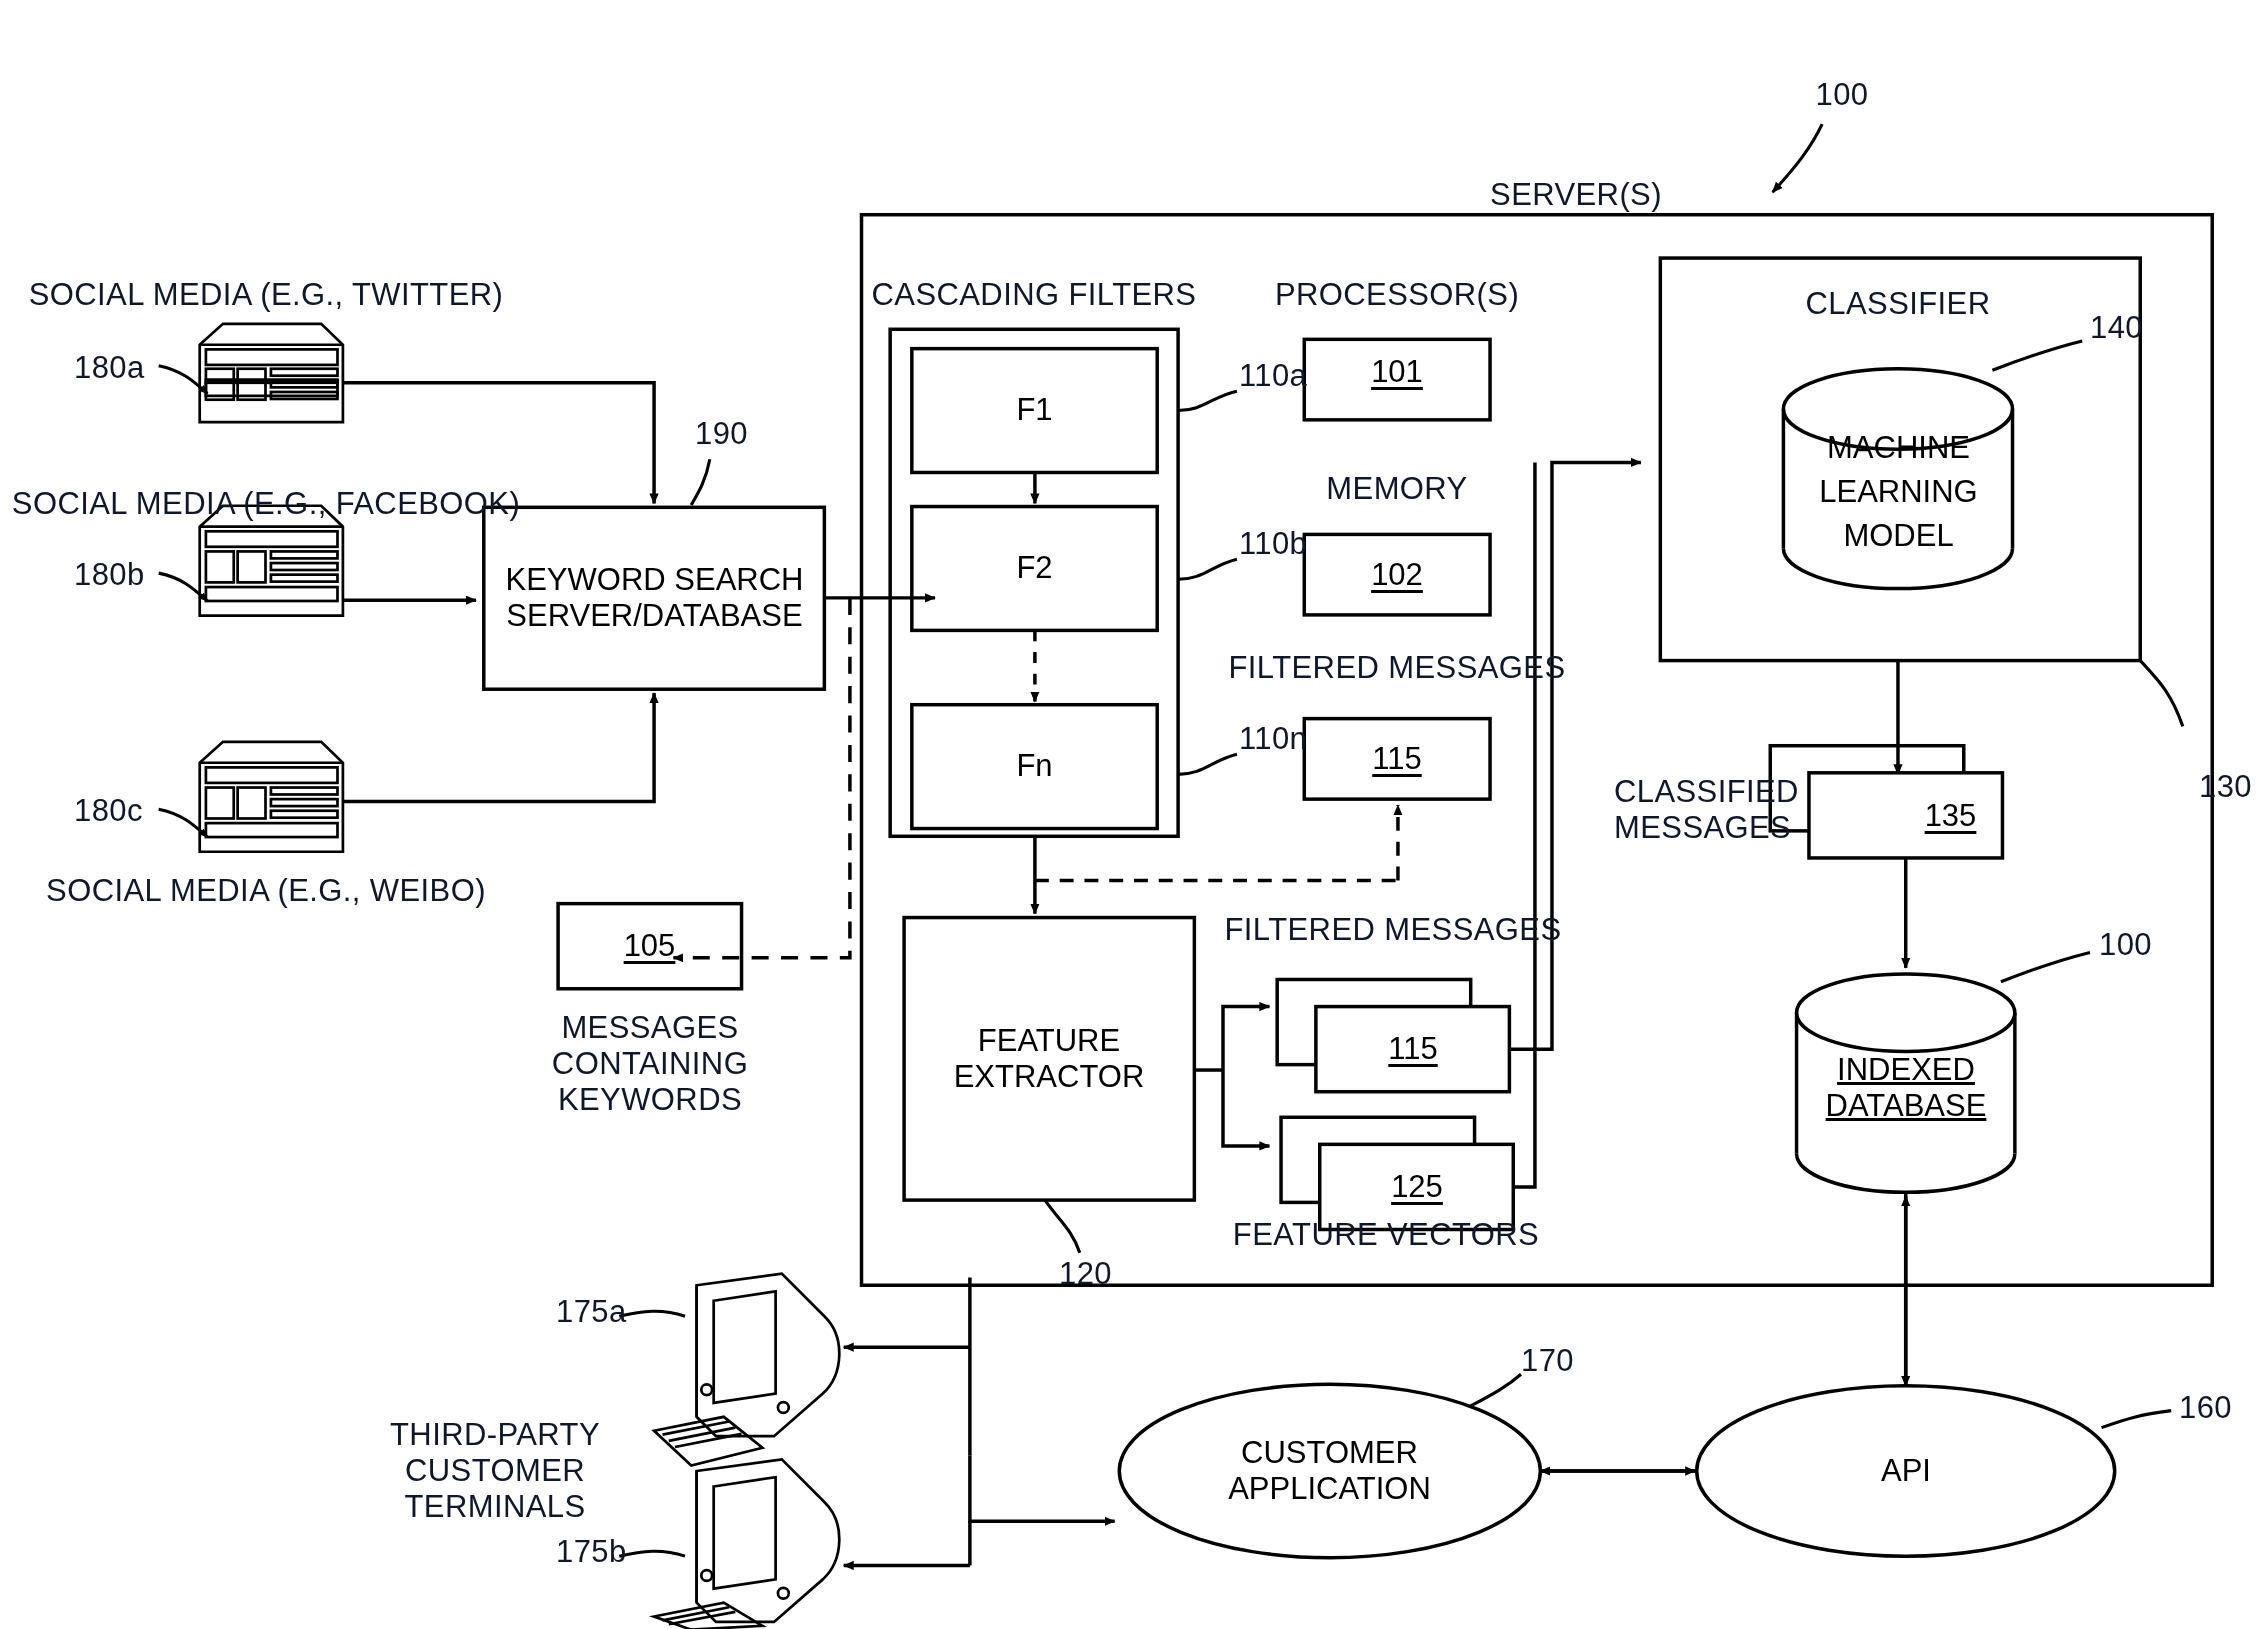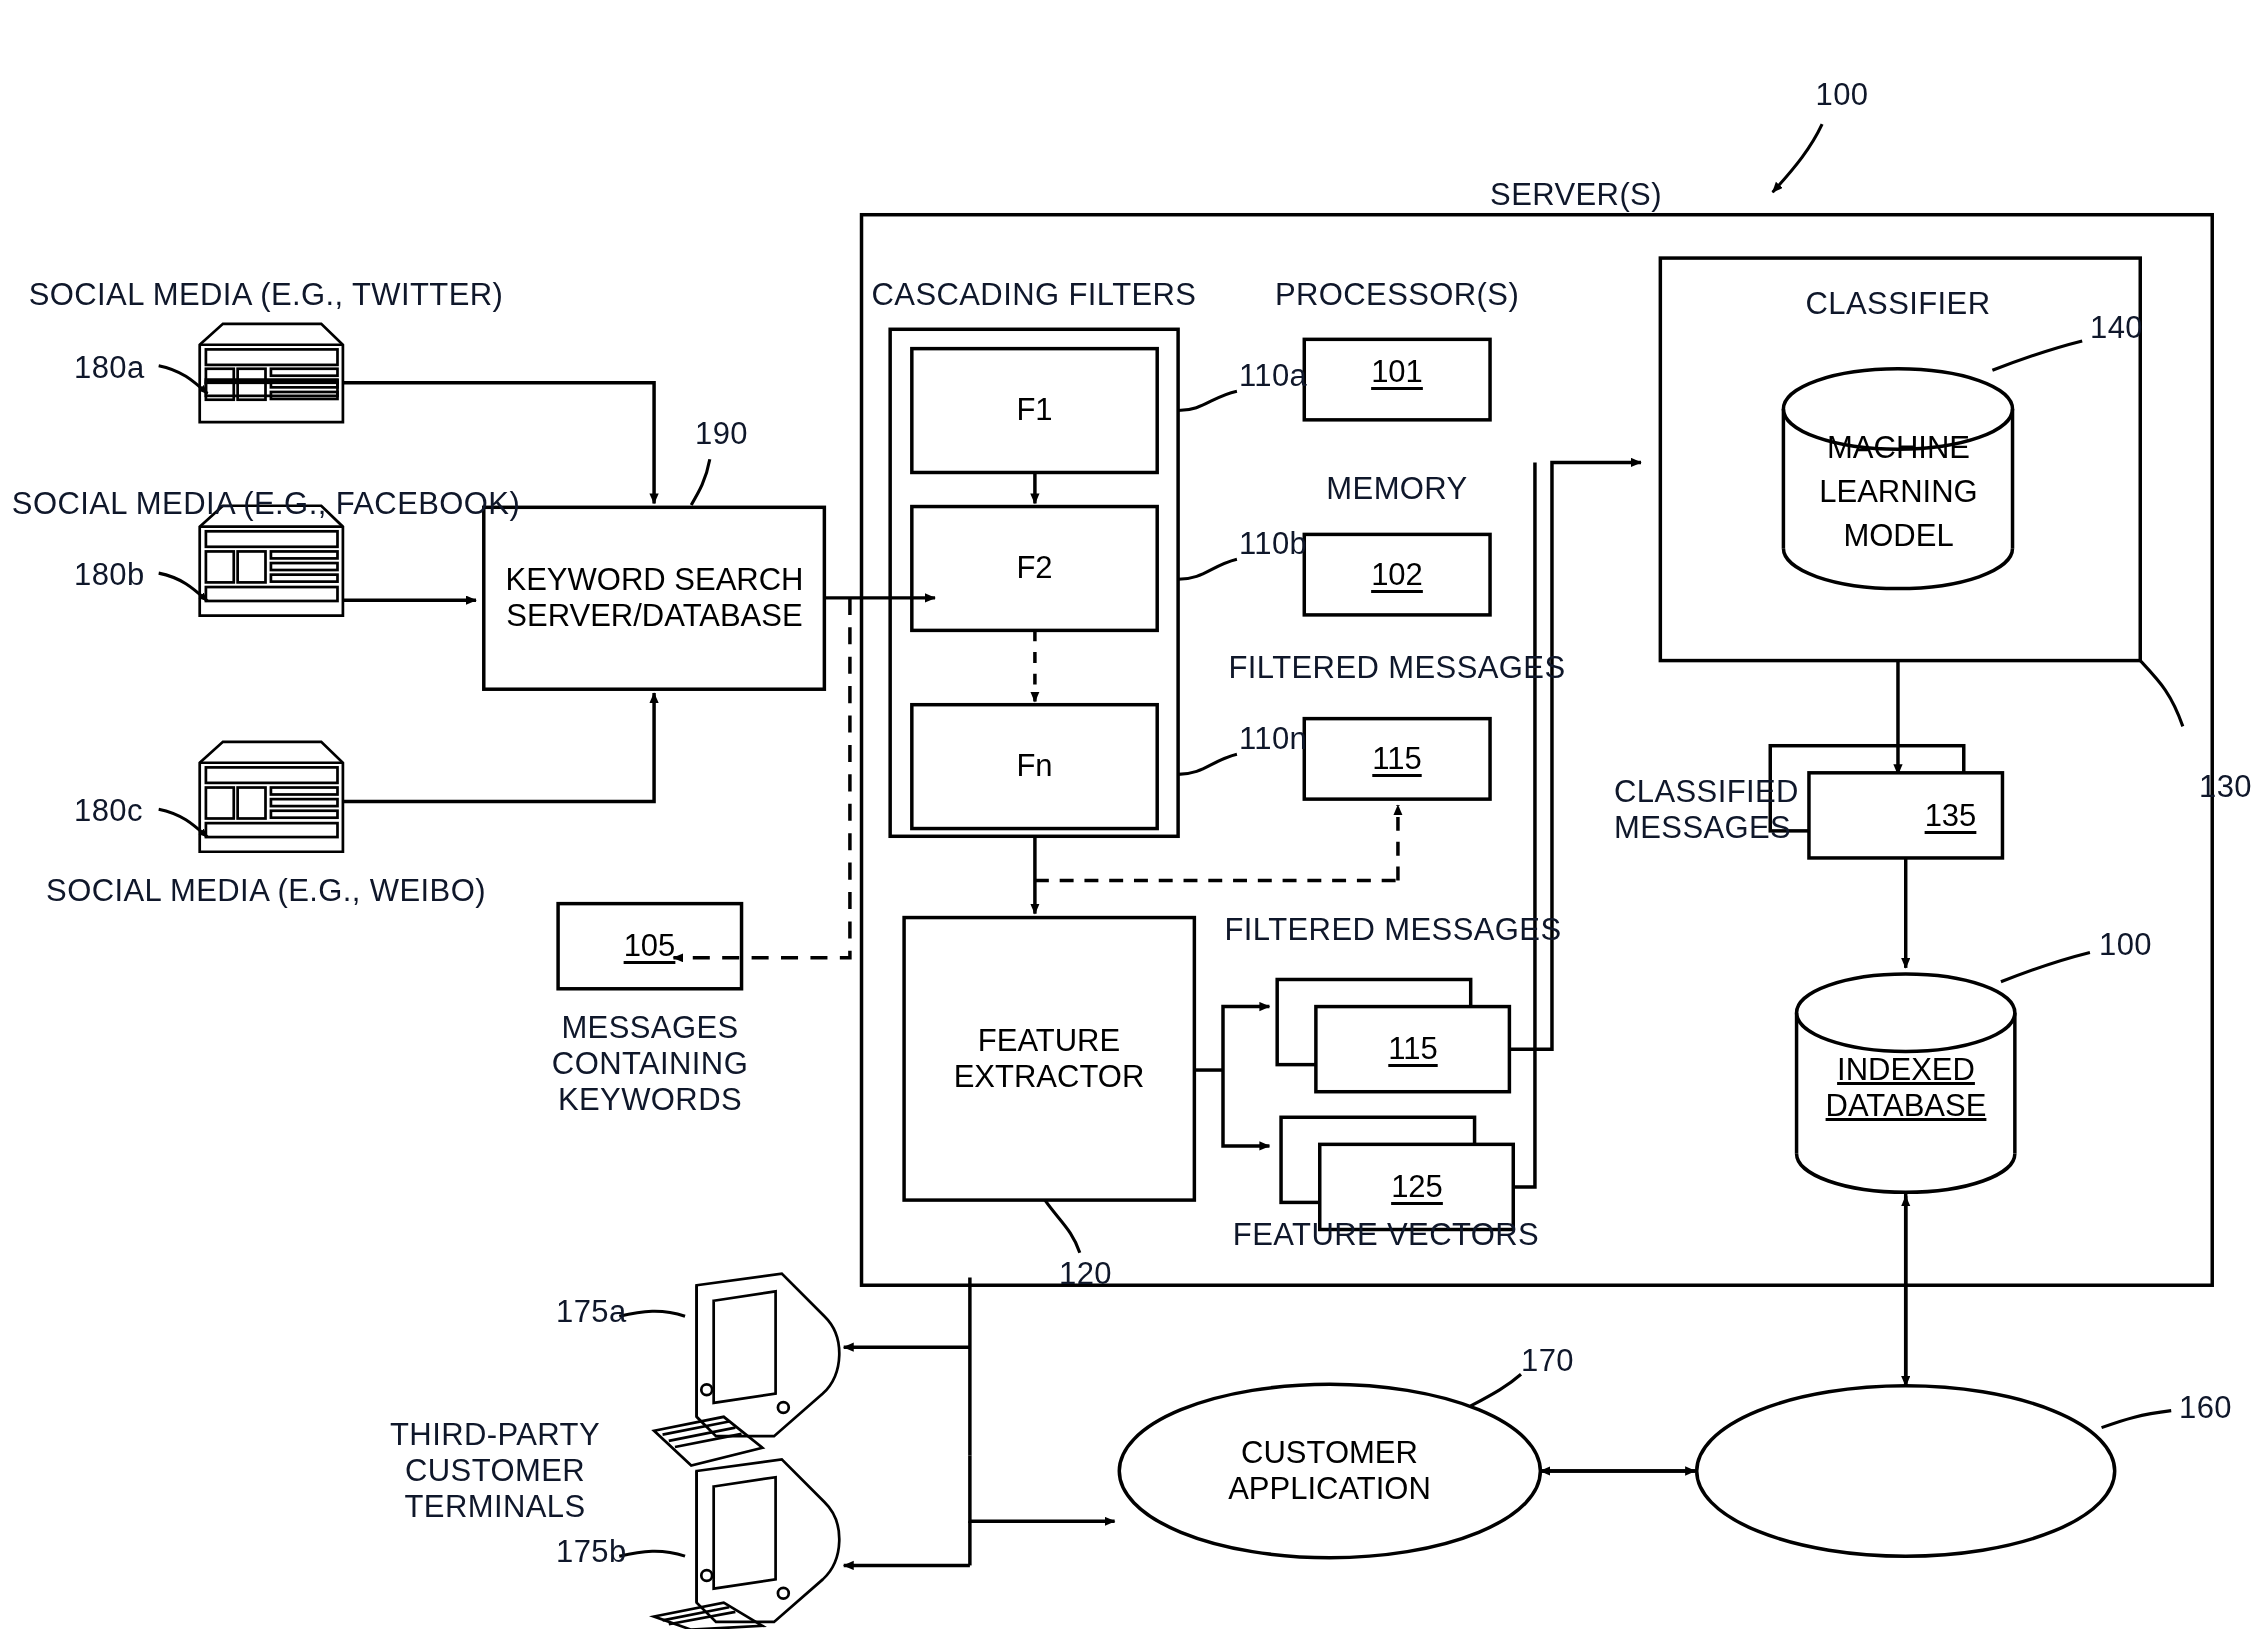--- a/index.html
+++ b/index.html
@@ -283,20 +283,21 @@
     <span class="num">135</span>
   </div>
 
   <div style="position:absolute;left:1797px;top:1045px;width:218px;height:85px;
               display:flex;flex-direction:column;align-items:center;justify-content:center;text-decoration:underline;">
     <div class="cap">INDEXED</div>
     <div class="cap">DATABASE</div>
   </div>
   <div class="lbl ref" style="left:2099px;top:927px;">100</div>
 
+  <div class="box-txt cap" style="left:1697px;top:1424px;width:418px;height:93px;">API</div>
   <div class="lbl ref" style="left:2179px;top:1390px;">160</div>
 
   <div class="box-txt" style="left:1119px;top:1424px;width:421px;height:93px;flex-direction:column;">
     <div class="cap">CUSTOMER</div>
     <div class="cap">APPLICATION</div>
   </div>
   <div class="lbl ref" style="left:1521px;top:1343px;">170</div>
 
   <div class="lbl cap c" style="left:495px;top:1417px;text-align:center;">THIRD-PARTY<br>CUSTOMER<br>TERMINALS</div>
   <div class="lbl ref" style="left:556px;top:1294px;">175a</div>

